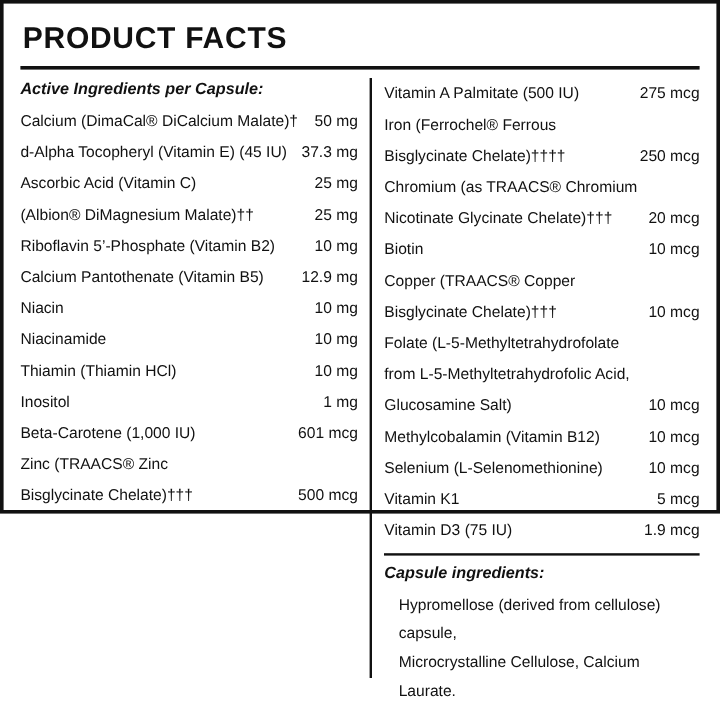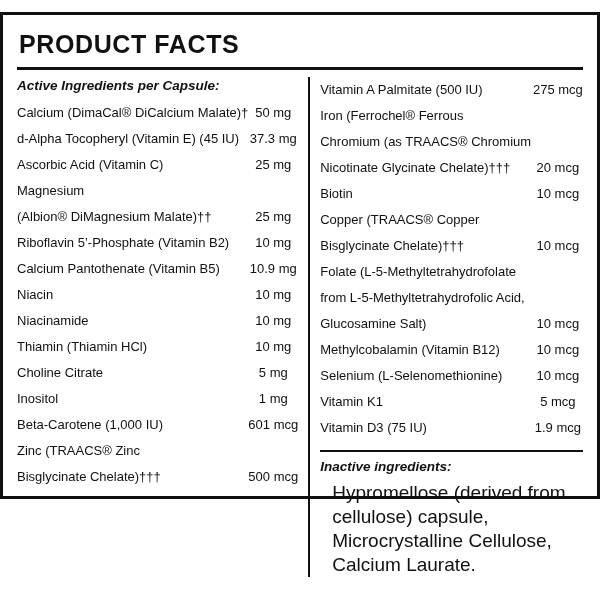--- a/index.html
+++ b/index.html
@@ -9,25 +9,24 @@
   }
   body {
     width: 600px;
     height: 600px;
     font-family: "Liberation Sans", sans-serif;
     color: #111111;
   }
   .panel {
     position: relative;
     width: 600px;
-    height: 487px;
+    height: 428px;
     box-sizing: border-box;
     border: 3px solid #111111;
     padding: 12px 14px 0 14px;
-    margin-top: 12px;
   }
   .title {
     font-size: 25px;
     font-weight: bold;
     letter-spacing: 0.6px;
     line-height: 30px;
     margin: 2px 0 8px 2px;
   }
   .rule-thick {
     border-top: 3px solid #111111;
@@ -72,38 +71,38 @@
     padding: 0;
     line-height: 26px;
     vertical-align: top;
     white-space: nowrap;
   }
   td.name {
     text-align: left;
     padding-right: 6px;
   }
   td.amount {
-    text-align: center;
+    text-align: right;
     white-space: nowrap;
   }
   .indent {
     padding-left: 14px;
   }
   .indent2 {
     padding-left: 26px;
   }
   .rule-thin {
     border-top: 2px solid #111111;
     margin: 6px 0 7px 0;
   }
   .inactive-block {
     margin-top: auto;
   }
   .inactive-text {
-    font-size: 19px;
+    font-size: 13px;
     line-height: 24px;
     padding-left: 12px;
   }
 </style>
 </head>
 <body>
 
 <div class="panel">
   <div class="title">PRODUCT FACTS</div>
   <div class="rule-thick"></div>
@@ -120,50 +119,42 @@
             </tr>
             <tr>
               <td class="name">d-Alpha Tocopheryl (Vitamin E) (45 IU)</td>
               <td class="amount">37.3 mg</td>
             </tr>
             <tr>
               <td class="name">Ascorbic Acid (Vitamin C)</td>
               <td class="amount">25 mg</td>
             </tr>
             <tr>
-              <td class="name">Magnesium</td>
-              <td class="amount"></td>
-            </tr>
-            <tr>
               <td class="name indent">(Albion® DiMagnesium Malate)††</td>
               <td class="amount">25 mg</td>
             </tr>
             <tr>
               <td class="name">Riboflavin 5’-Phosphate (Vitamin B2)</td>
               <td class="amount">10 mg</td>
             </tr>
             <tr>
               <td class="name">Calcium Pantothenate (Vitamin B5)</td>
-              <td class="amount">10.9 mg</td>
+              <td class="amount">12.9 mg</td>
             </tr>
             <tr>
               <td class="name">Niacin</td>
               <td class="amount">10 mg</td>
             </tr>
             <tr>
               <td class="name">Niacinamide</td>
               <td class="amount">10 mg</td>
             </tr>
             <tr>
               <td class="name">Thiamin (Thiamin HCl)</td>
               <td class="amount">10 mg</td>
-            </tr>
-            <tr>
-              <td class="name">Choline Citrate</td>
-              <td class="amount">5 mg</td>
             </tr>
             <tr>
               <td class="name">Inositol</td>
               <td class="amount">1 mg</td>
             </tr>
             <tr>
               <td class="name">Beta-Carotene (1,000 IU)</td>
               <td class="amount">601 mcg</td>
             </tr>
             <tr>
@@ -183,20 +174,24 @@
     <div class="col col-right">
       <table class="facts">
         <tbody>
             <tr>
               <td class="name">Vitamin A Palmitate (500 IU)</td>
               <td class="amount">275 mcg</td>
             </tr>
             <tr>
               <td class="name">Iron (Ferrochel® Ferrous</td>
               <td class="amount"></td>
+            </tr>
+            <tr>
+              <td class="name indent">Bisglycinate Chelate)††††</td>
+              <td class="amount">250 mcg</td>
             </tr>
             <tr>
               <td class="name">Chromium (as TRAACS® Chromium</td>
               <td class="amount"></td>
             </tr>
             <tr>
               <td class="name indent2">Nicotinate Glycinate Chelate)†††</td>
               <td class="amount">20 mcg</td>
             </tr>
             <tr>
@@ -236,20 +231,20 @@
               <td class="amount">5 mcg</td>
             </tr>
             <tr>
               <td class="name">Vitamin D3 (75 IU)</td>
               <td class="amount">1.9 mcg</td>
             </tr>
           </tbody>
       </table>
       <div class="inactive-block">
         <div class="rule-thin"></div>
-        <div class="section-head">Inactive ingredients:</div>
+        <div class="section-head">Capsule ingredients:</div>
         <div class="inactive-text">Hypromellose (derived from cellulose) capsule,</div>
         <div class="inactive-text">Microcrystalline Cellulose, Calcium Laurate.</div>
       </div>
     </div>
 
   </div>
 </div>
 
 </body></html>

